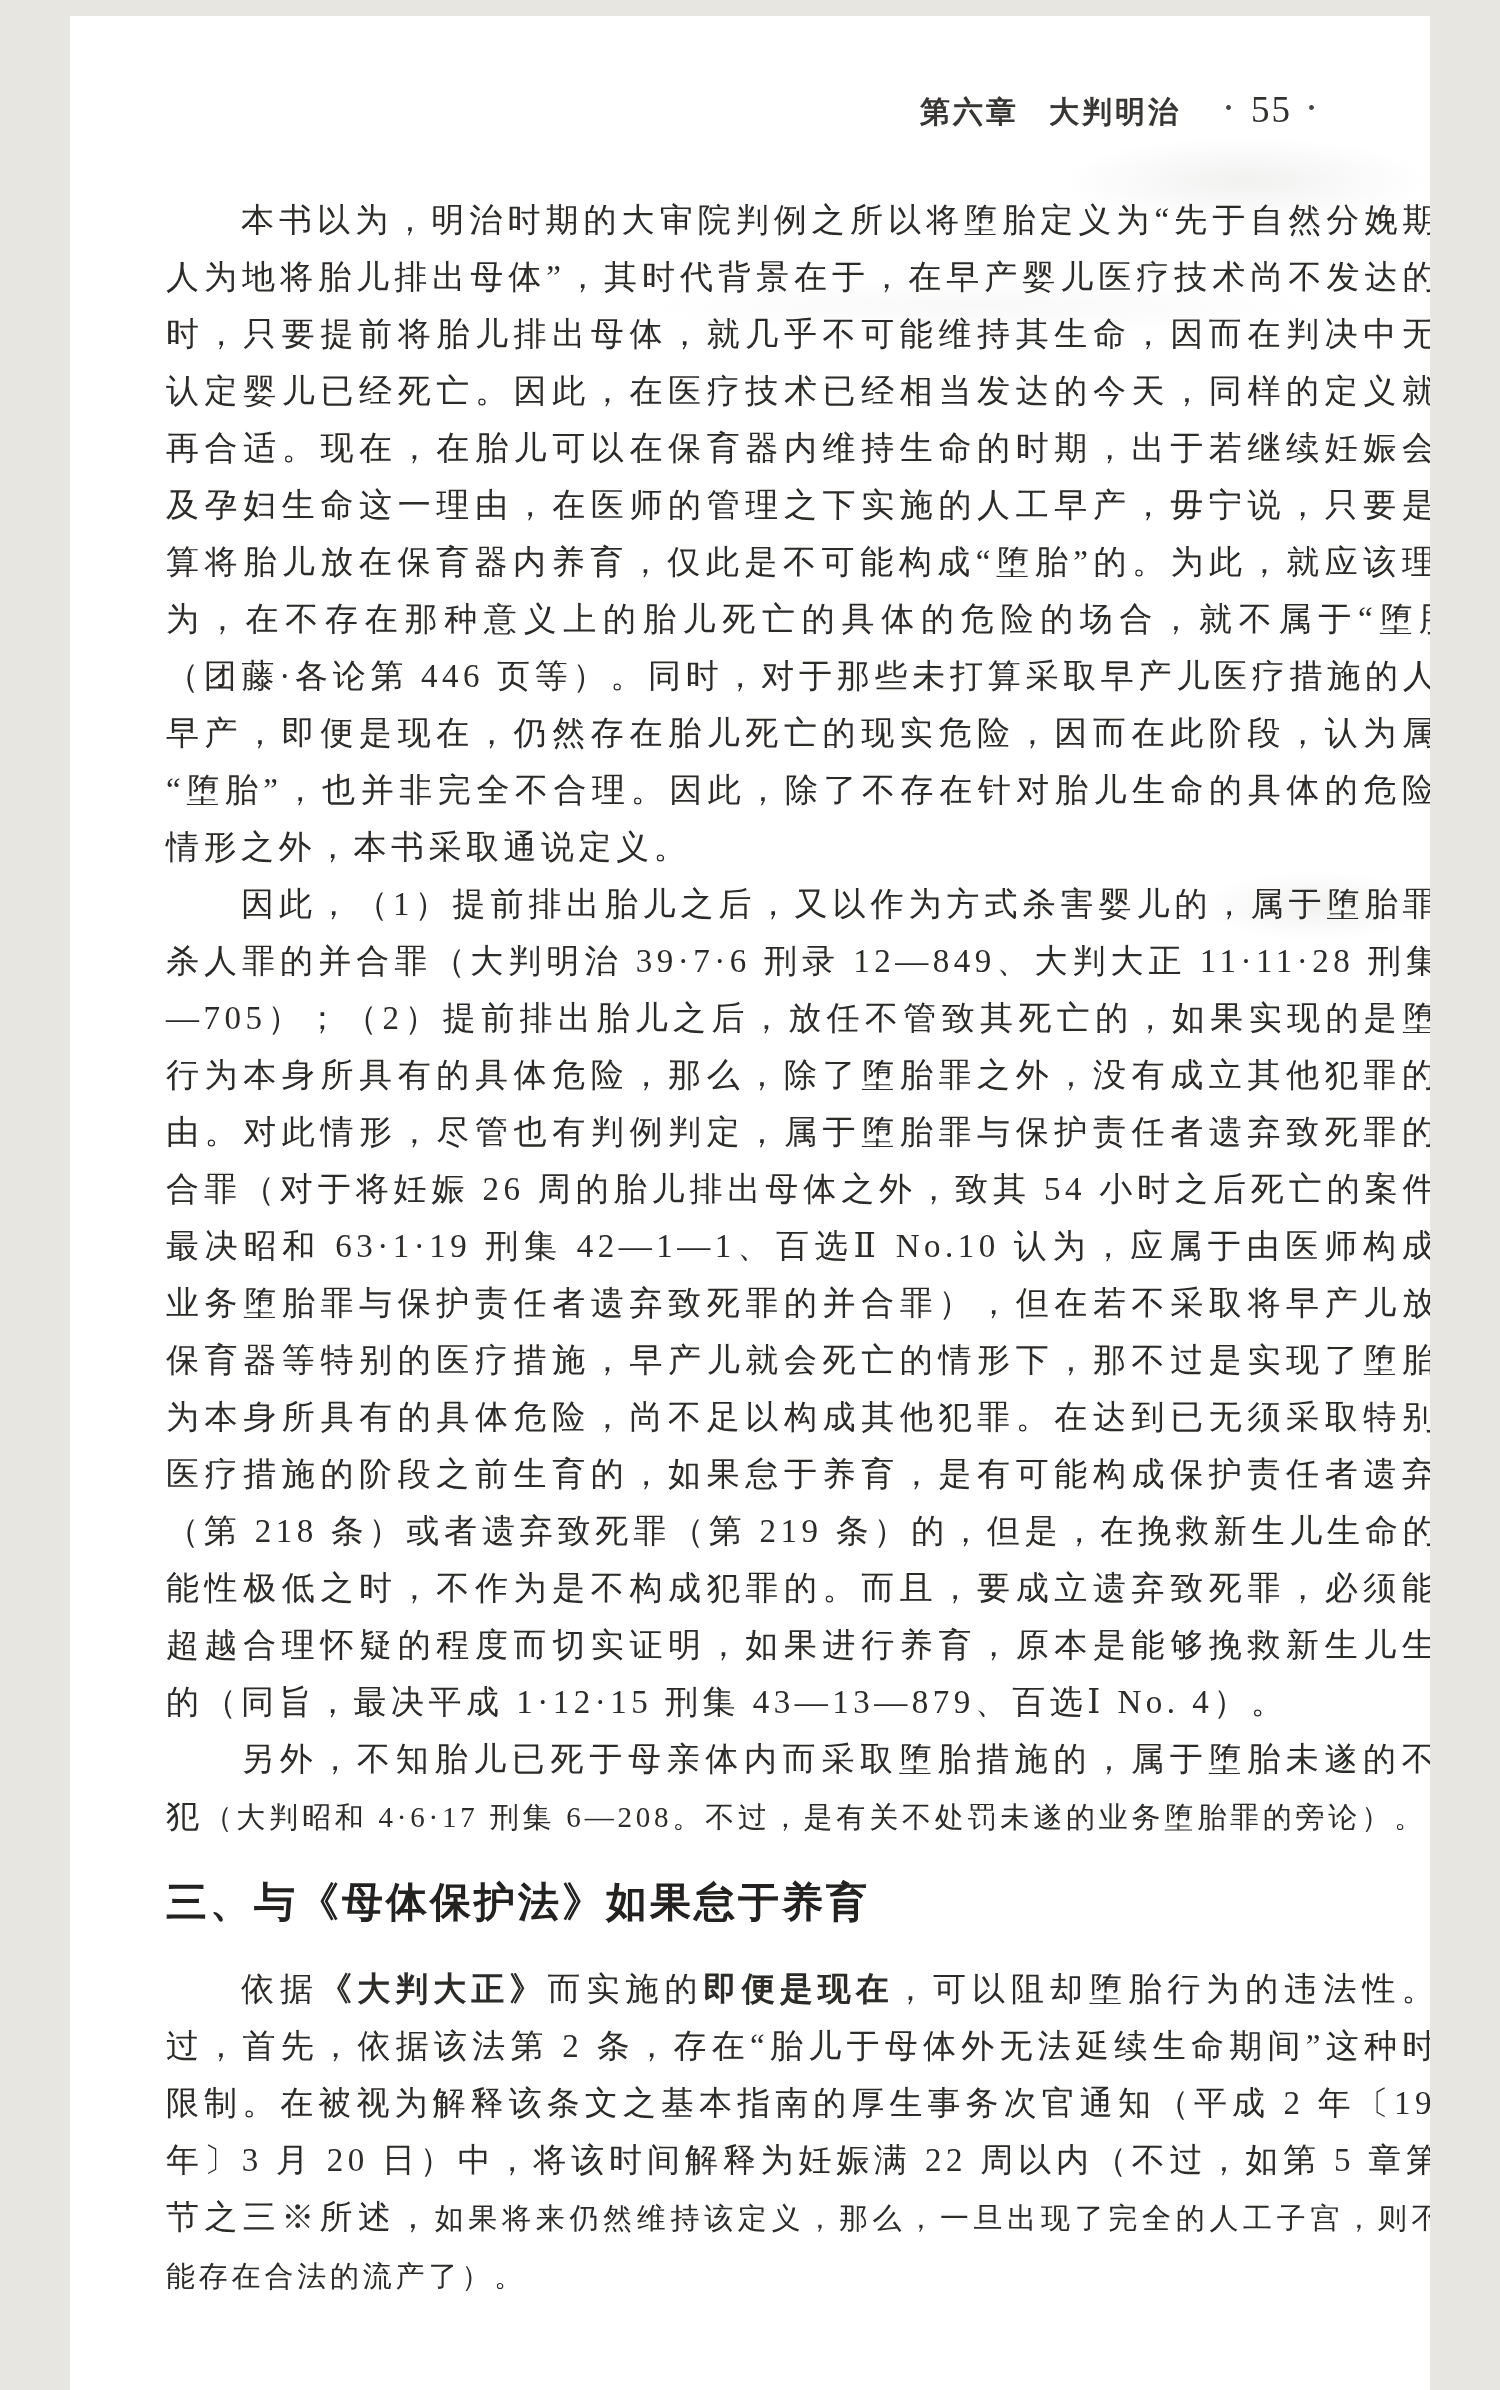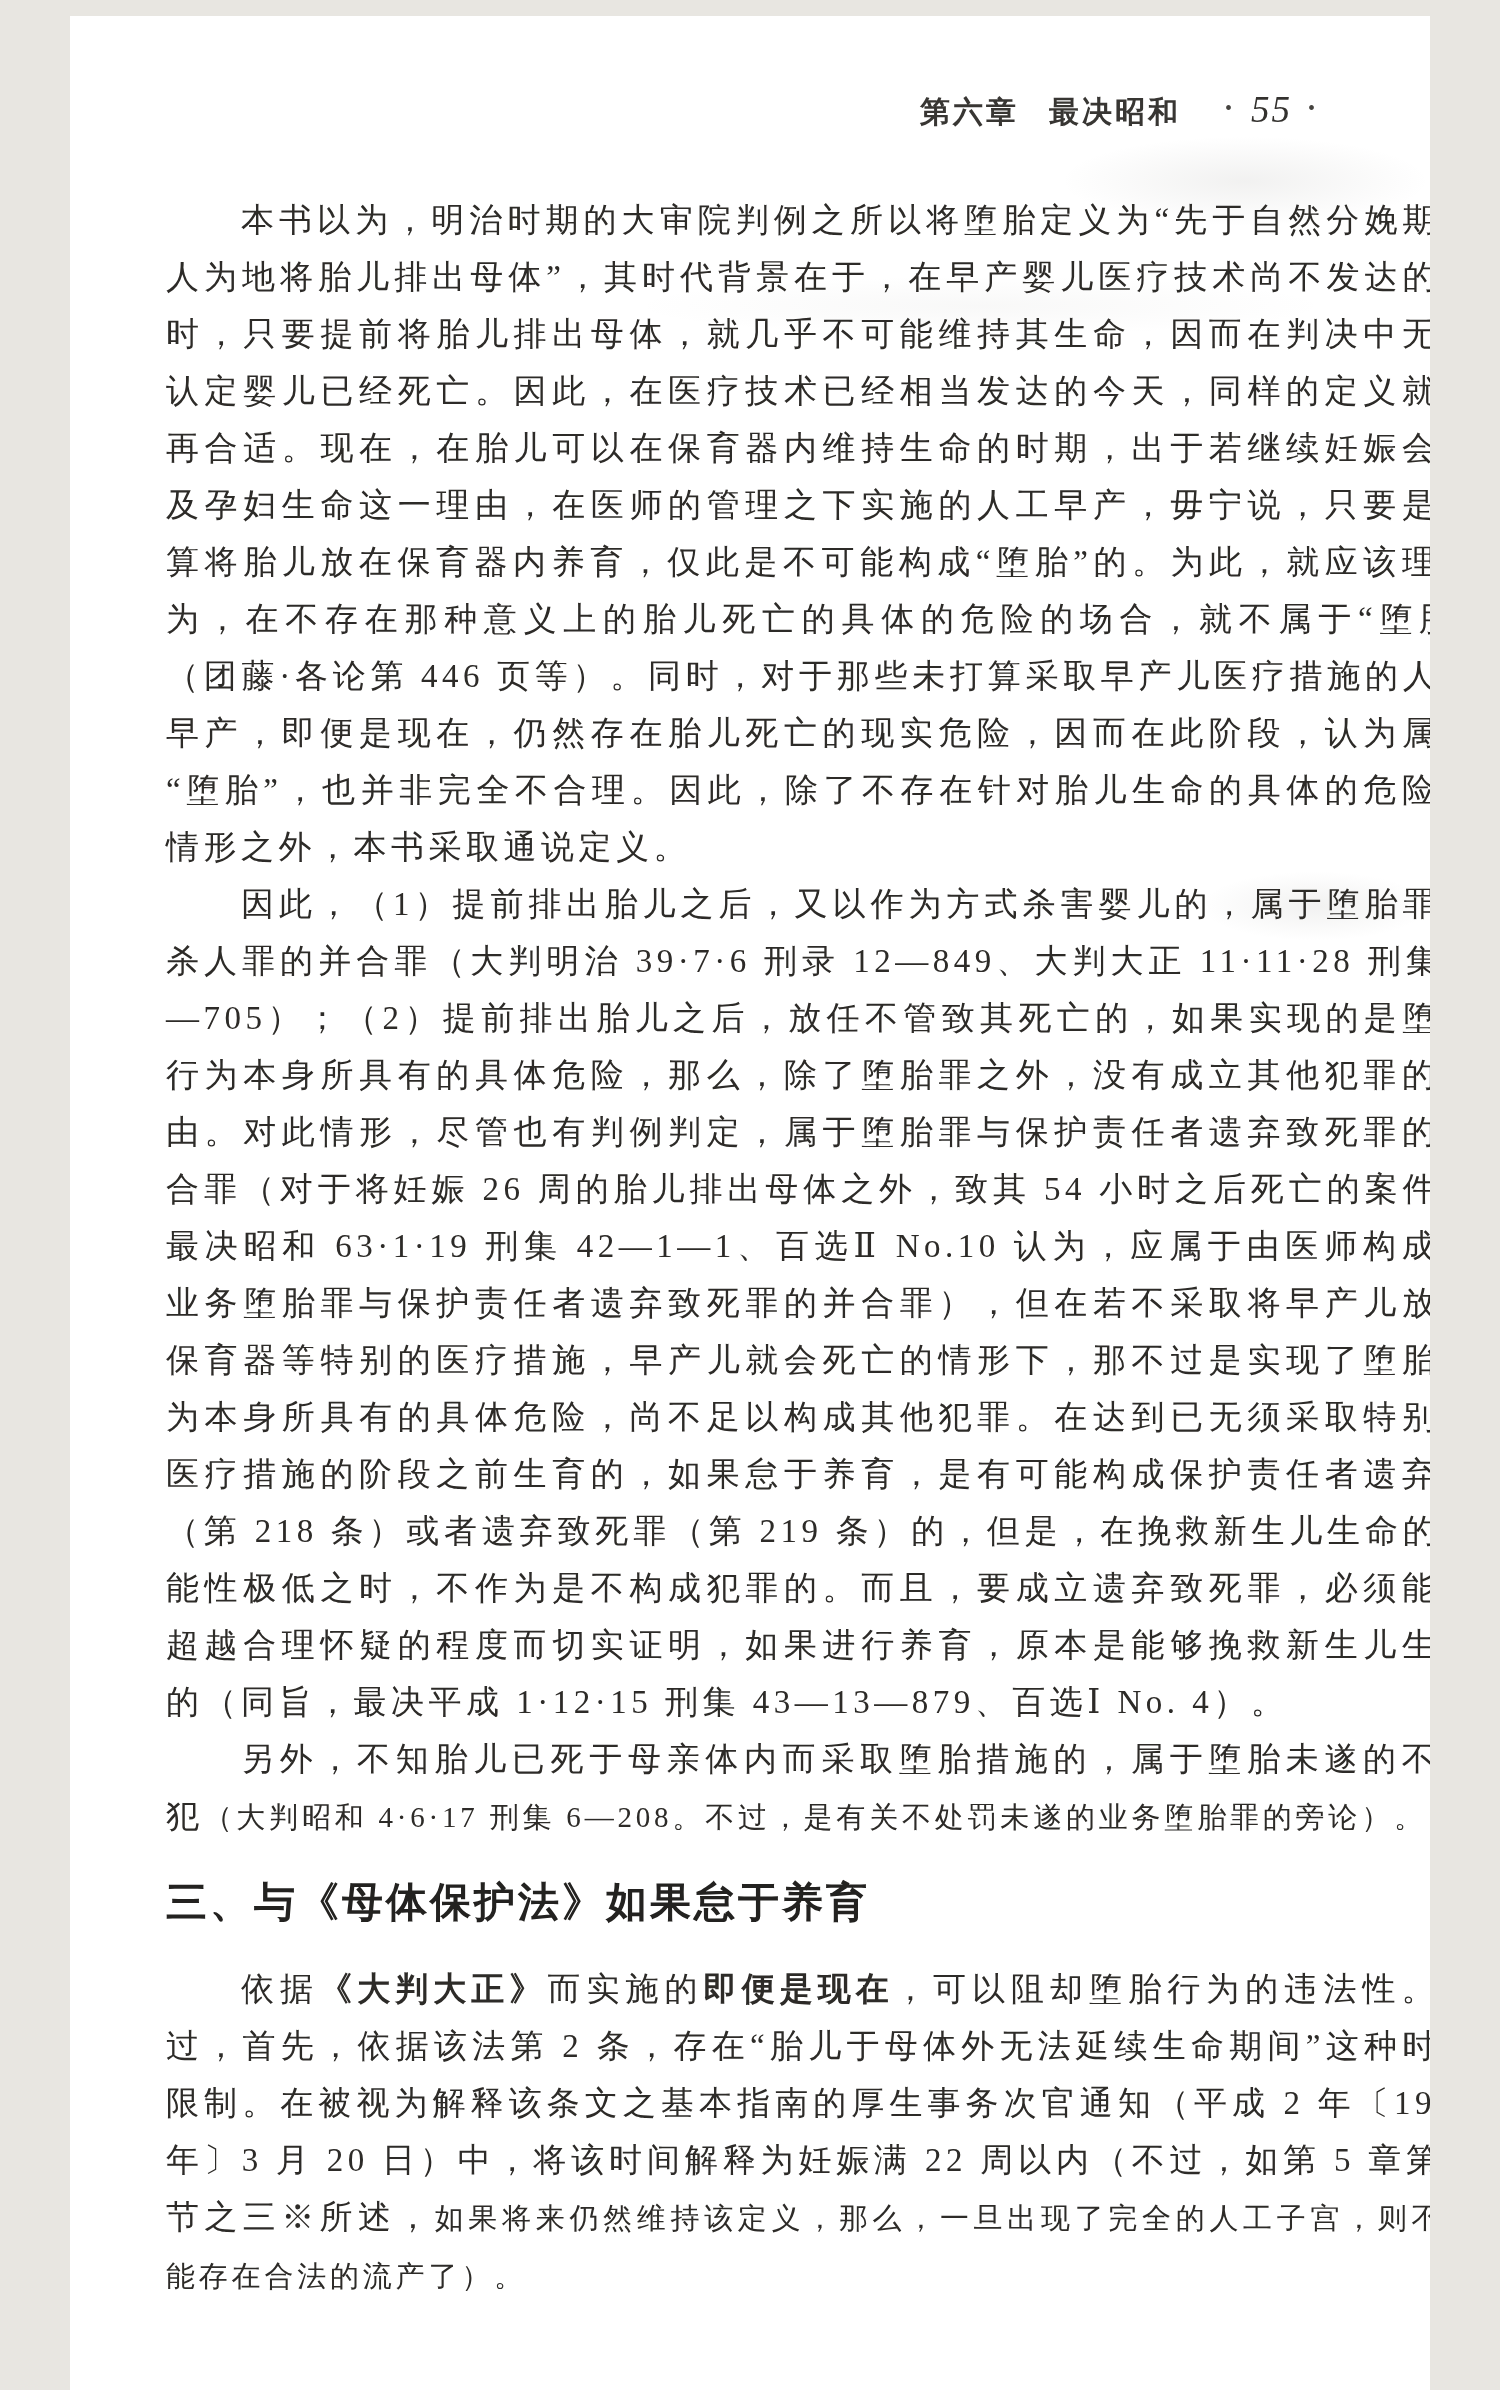--- a/index.html
+++ b/index.html
@@ -45,21 +45,20 @@
   .header .dot {
     align-self: center;
     font-size: 20px;
     margin: 0 16px;
     position: relative;
     top: -2px;
     color: #45433f;
   }
   .header .dot.first { margin-left: 44px; }
   .header .page-num {
-    font-style: italic;
     font-size: 37px;
     letter-spacing: 2px;
     color: #33312e;
   }
 
   .content {
     position: absolute;
     top: 176px;
     left: 96px;
     width: 1312px;
@@ -95,21 +94,21 @@
 </head>
 <body>
 
 <div class="page">
   <div class="artifact a1"></div>
   <div class="artifact a2"></div>
   <div class="artifact a3"></div>
 
   <div class="header">
     <span class="chapter-label">第六章</span>
-    <span class="chapter-title">最决昭和</span>
+    <span class="chapter-title">大判明治</span>
     <span class="dot first">•</span>
     <span class="page-num">55</span>
     <span class="dot">•</span>
   </div>
 
   <div class="content">
       <p class="indent"><span>本书以为，明治时期的大审院判例之所以将堕胎定义为“先于自然分娩期，人为地将胎儿排出母体”，其时代背景在于，在早产婴儿医疗技术尚不发达的当时，只要提前将胎儿排出母体，就几乎不可能维持其生命，因而在判决中无须认定婴儿已经死亡。因此，在医疗技术已经相当发达的今天，同样的定义就不再合适。现在，在胎儿可以在保育器内维持生命的时期，出于若继续妊娠会危及孕妇生命这一理由，在医师的管理之下实施的人工早产，毋宁说，只要是打算将胎儿放在保育器内养育，仅此是不可能构成“堕胎”的。为此，就应该理解为，在不存在那种意义上的胎儿死亡的具体的危险的场合，就不属于“堕胎”（团藤·各论第 446 页等）。同时，对于那些未打算采取早产儿医疗措施的人工早产，即便是现在，仍然存在胎儿死亡的现实危险，因而在此阶段，认为属于“堕胎”，也并非完全不合理。因此，除了不存在针对胎儿生命的具体的危险的情形之外，本书采取通说定义。</span></p>
       <p class="indent"><span>因此，（1）提前排出胎儿之后，又以作为方式杀害婴儿的，属于堕胎罪与杀人罪的并合罪（大判明治 39·7·6 刑录 12—849、大判大正 11·11·28 刑集 1—705）；（2）提前排出胎儿之后，放任不管致其死亡的，如果实现的是堕胎行为本身所具有的具体危险，那么，除了堕胎罪之外，没有成立其他犯罪的理由。对此情形，尽管也有判例判定，属于堕胎罪与保护责任者遗弃致死罪的并合罪（对于将妊娠 26 周的胎儿排出母体之外，致其 54 小时之后死亡的案件，最决昭和 63·1·19 刑集 42—1—1、百选Ⅱ No.10 认为，应属于由医师构成的业务堕胎罪与保护责任者遗弃致死罪的并合罪），但在若不采取将早产儿放入保育器等特别的医疗措施，早产儿就会死亡的情形下，那不过是实现了堕胎行为本身所具有的具体危险，尚不足以构成其他犯罪。在达到已无须采取特别的医疗措施的阶段之前生育的，如果怠于养育，是有可能构成保护责任者遗弃罪（第 218 条）或者遗弃致死罪（第 219 条）的，但是，在挽救新生儿生命的可能性极低之时，不作为是不构成犯罪的。而且，要成立遗弃致死罪，必须能够超越合理怀疑的程度而切实证明，如果进行养育，原本是能够挽救新生儿生命的（同旨，最决平成 1·12·15 刑集 43—13—879、百选Ⅰ No. 4）。</span></p>
       <p class="indent"><span>另外，不知胎儿已死于母亲体内而采取堕胎措施的，属于堕胎未遂的不能犯</span><span class="seg-small">（大判昭和 4·6·17 刑集 6—208。不过，是有关不处罚未遂的业务堕胎罪的旁论）。</span></p>
       <h2 class="section-heading">三、与《母体保护法》如果怠于养育</h2>

